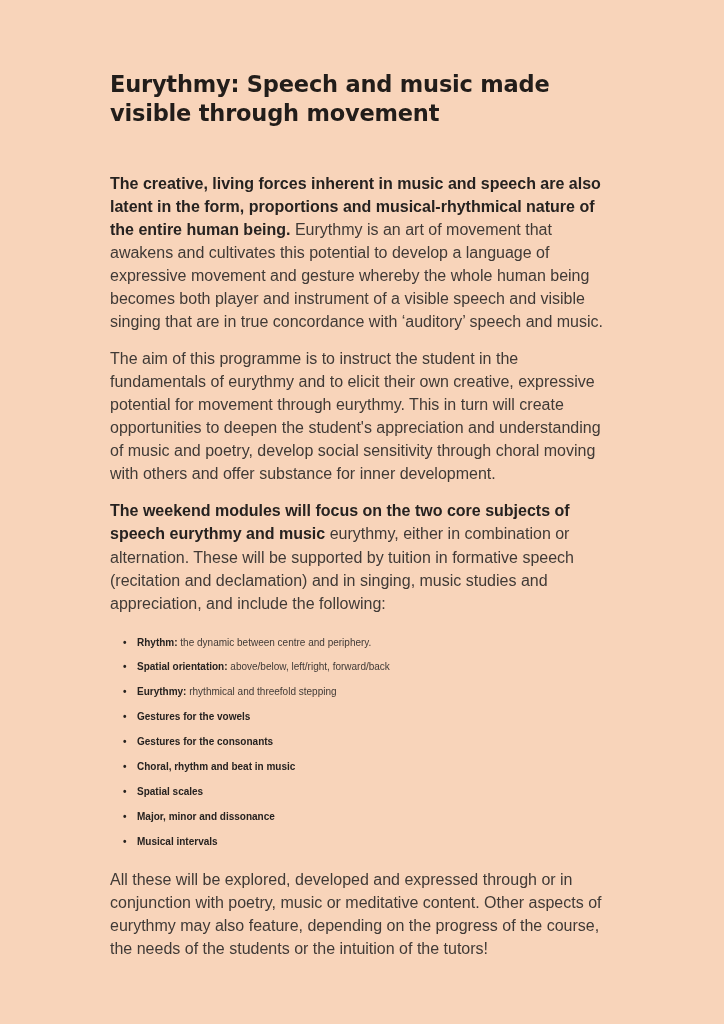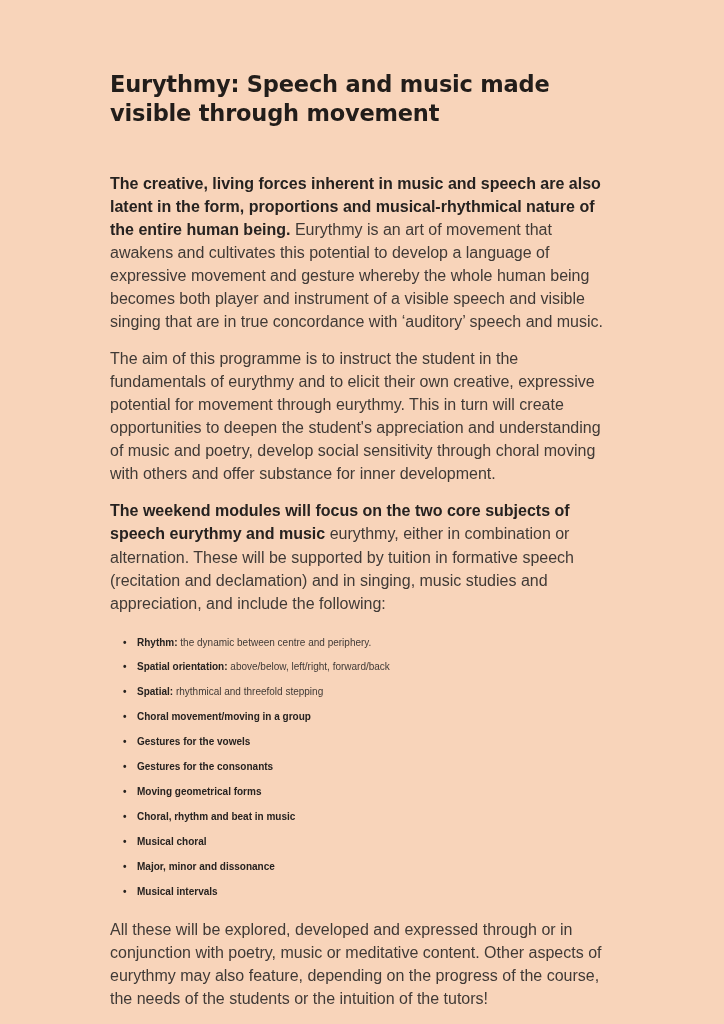--- a/index.html
+++ b/index.html
@@ -73,26 +73,24 @@
 
   <p class="para"><span class="bold-lead">The creative, living forces inherent in music and speech are also latent in the form, proportions and musical-rhythmical nature of the entire human being.</span><span> Eurythmy is an art of movement that awakens and cultivates this potential to develop a language of expressive movement and gesture whereby the whole human being becomes both player and instrument of a visible speech and visible singing that are in true concordance with ‘auditory’ speech and music.</span></p>
 
   <p class="para"><span>The aim of this programme is to instruct the student in the fundamentals of eurythmy and to elicit their own creative, expressive potential for movement through eurythmy. This in turn will create opportunities to deepen the student's appreciation and understanding of music and poetry, develop social sensitivity through choral moving with others and offer substance for inner development.</span></p>
 
   <p class="para"><span class="bold-lead">The weekend modules will focus on the two core subjects of speech eurythmy and music</span><span> eurythmy, either in combination or alternation. These will be supported by tuition in formative speech (recitation and declamation) and in singing, music studies and appreciation, and include the following:</span></p>
 
   <ul class="topics-list">
     <li><span class="bold-lead">Rhythm:</span><span> the dynamic between centre and periphery.</span></li>
     <li><span class="bold-lead">Spatial orientation:</span><span> above/below, left/right, forward/back</span></li>
-    <li><span class="bold-lead">Spatial:</span><span> rhythmical and threefold stepping</span></li>
-    <li><span class="bold-lead">Choral movement/moving in a group</span></li>
+    <li><span class="bold-lead">Eurythmy:</span><span> rhythmical and threefold stepping</span></li>
     <li><span class="bold-lead">Gestures for the vowels</span></li>
     <li><span class="bold-lead">Gestures for the consonants</span></li>
-    <li><span class="bold-lead">Moving geometrical forms</span></li>
     <li><span class="bold-lead">Choral, rhythm and beat in music</span></li>
-    <li><span class="bold-lead">Musical choral</span></li>
+    <li><span class="bold-lead">Spatial scales</span></li>
     <li><span class="bold-lead">Major, minor and dissonance</span></li>
     <li><span class="bold-lead">Musical intervals</span></li>
   </ul>
 
   <p class="para"><span>All these will be explored, developed and expressed through or in conjunction with poetry, music or meditative content. Other aspects of eurythmy may also feature, depending on the progress of the course, the needs of the students or the intuition of the tutors!</span></p>
 
 </div>
 
 </body></html>

